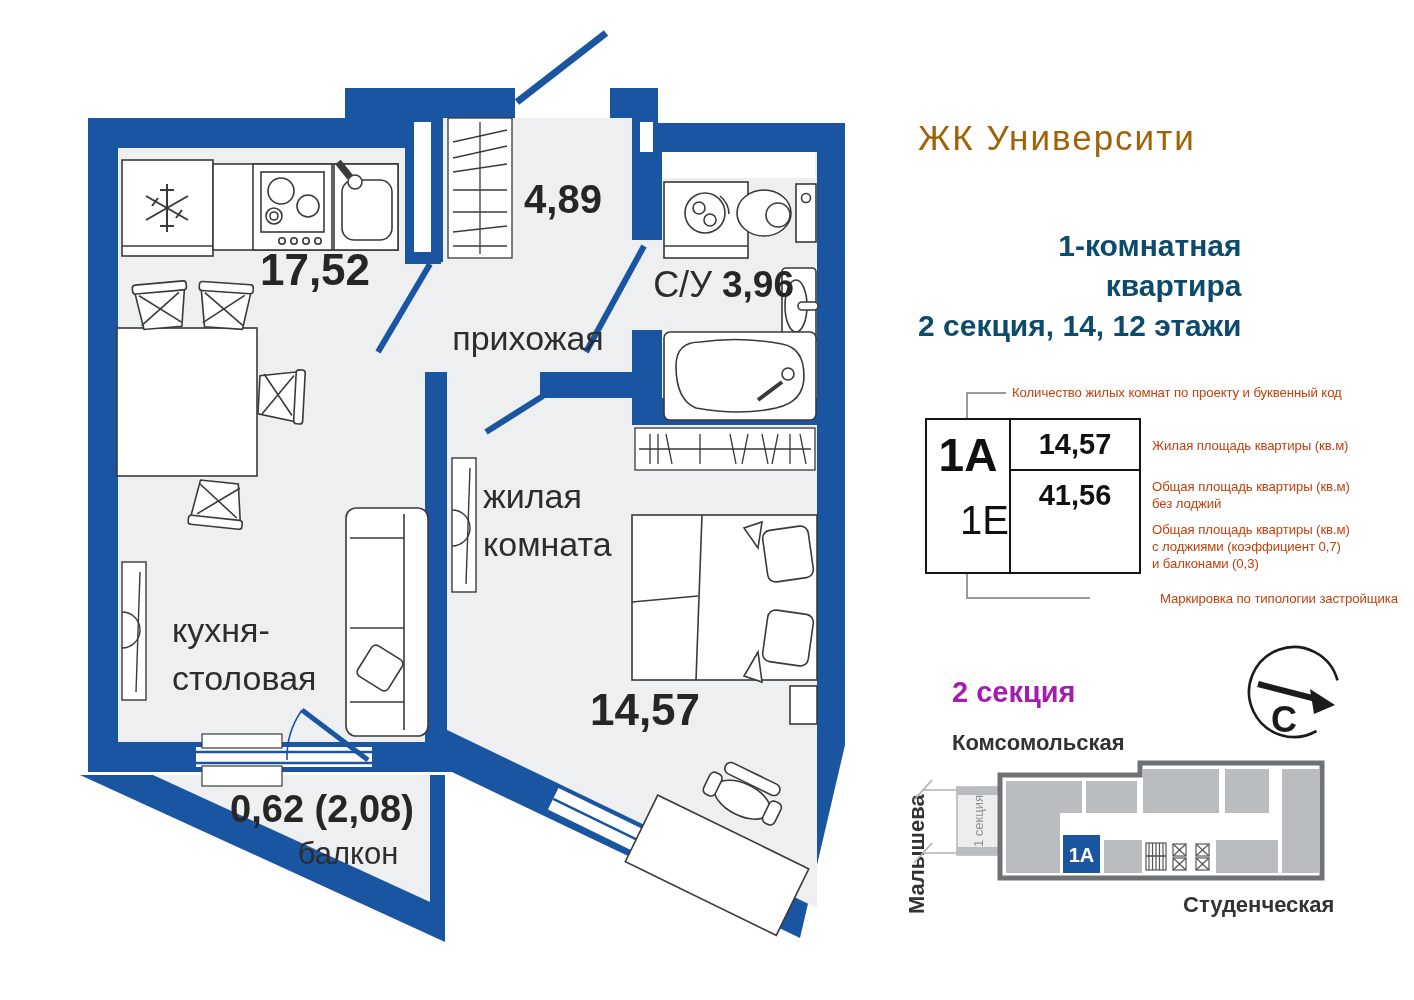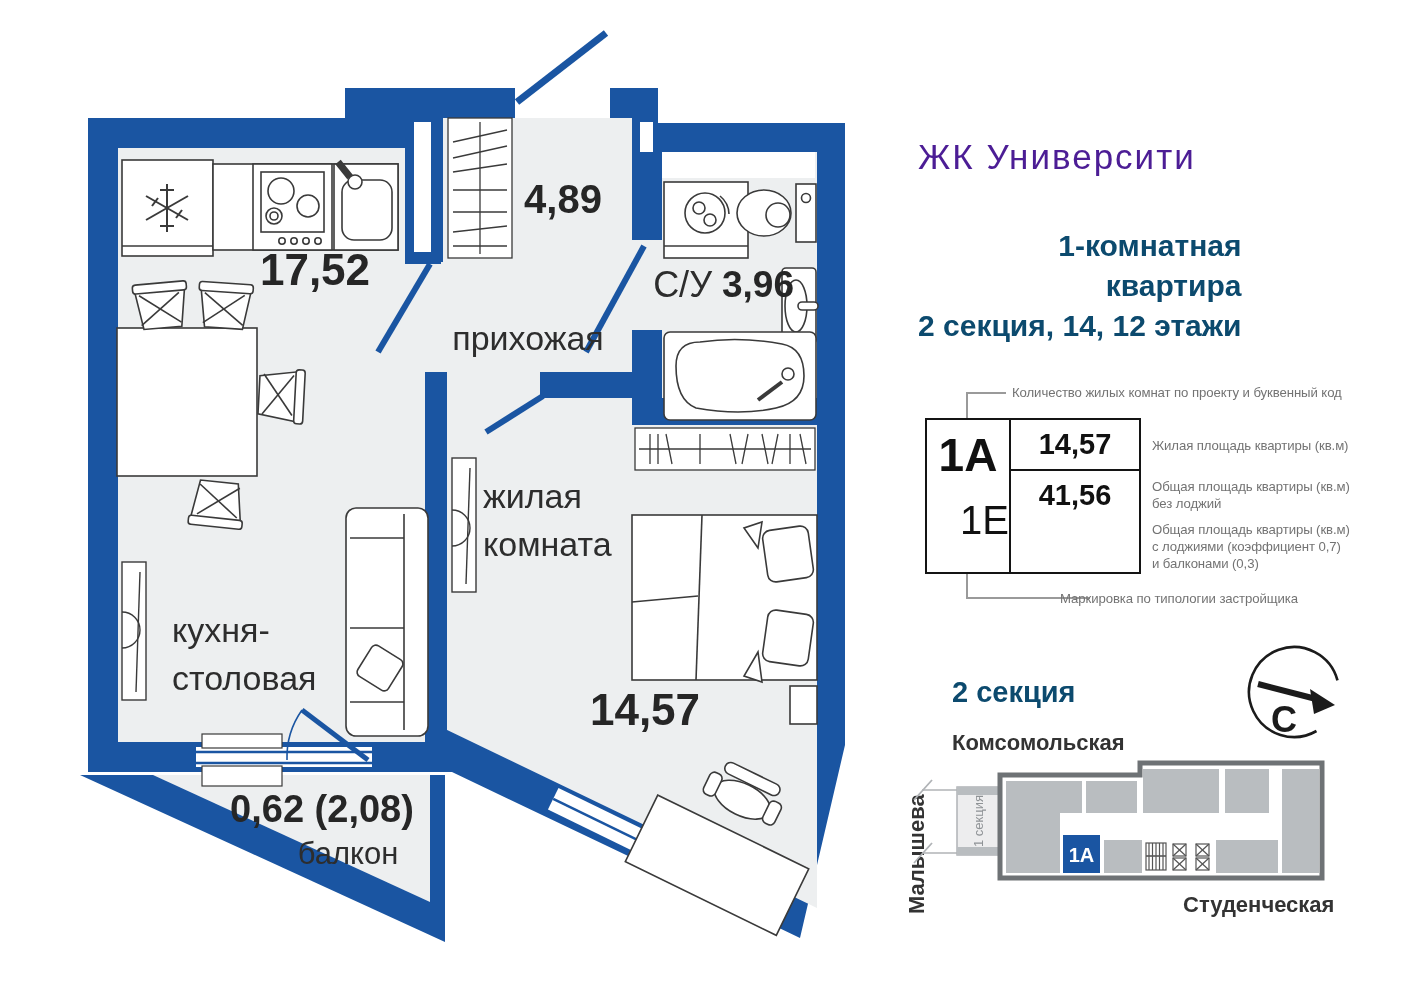--- a/index.html
+++ b/index.html
@@ -3,38 +3,38 @@
 <meta charset="utf-8">
 <style>
   html,body{margin:0;padding:0;background:#fff;}
   body{width:1414px;height:1000px;position:relative;overflow:hidden;
        font-family:"Liberation Sans","DejaVu Sans",sans-serif;color:#2d2d2d;}
   .abs{position:absolute;}
   
   .pnum{font-family:"Liberation Sans","DejaVu Sans",sans-serif;font-weight:700;fill:#262626;}
   .proom{font-family:"Liberation Sans","DejaVu Sans",sans-serif;font-weight:400;fill:#2d2d2d;}
   
-  .complex-title{left:918px;top:118px;font-size:35px;font-weight:400;letter-spacing:2px;color:#4c1d95;margin-top:19px;}
+  .complex-title{left:918px;top:118px;font-size:35px;font-weight:400;letter-spacing:2px;color:#a16207;}
   .apt-title{left:918px;top:226px;font-size:30px;font-weight:700;color:#0c4a6e;line-height:40px;text-align:right;}
   
   .legend-table{left:925px;top:418px;width:212px;height:152px;border:2.5px solid #141414;
     display:grid;grid-template-columns:84px 1fr;background:#fff;}
   .legend-left{border-right:2.5px solid #141414;position:relative;}
   .legend-left .code-top{position:absolute;left:0;right:0;top:8px;text-align:center;
     font-size:46px;font-weight:800;color:#111;}
   .legend-left .code-bottom{position:absolute;left:0;right:0;top:78px;text-align:right;
     font-size:40px;font-weight:500;color:#111;}
   .legend-right{display:grid;grid-template-rows:1fr 1fr 1fr;}
   .legend-cell{display:flex;align-items:center;justify-content:center;
     font-size:29px;font-weight:700;color:#111;border-bottom:2.5px solid #141414;}
   .legend-cell:last-child{border-bottom:none;}
   .conn{background:#9a9a9a;}
-  .note{font-size:13.2px;color:#737373;line-height:17px;letter-spacing:-0.1px;white-space:nowrap;}
+  .note{font-size:13.2px;color:#c2410c;line-height:17px;letter-spacing:-0.1px;white-space:nowrap;}
   
-  .sec-title{left:952px;top:676px;font-size:29px;font-weight:700;color:#0c4a6e;}
+  .sec-title{left:952px;top:676px;font-size:29px;font-weight:700;color:#a21caf;}
   .street{font-size:22px;font-weight:700;color:#333;}
   .street-left{left:904px;top:914px;transform:rotate(-90deg);transform-origin:top left;}
   .mini-unit-label{font-family:"Liberation Sans","DejaVu Sans",sans-serif;font-weight:700;fill:#fff;}
   .annex-label{font-family:"Liberation Sans","DejaVu Sans",sans-serif;fill:#8f9396;}
   .north-c{font-family:"Liberation Sans","DejaVu Sans",sans-serif;font-weight:700;fill:#1b1b1b;}
 </style>
 </head>
 <body>
 
 <svg class="abs" style="left:0;top:0" width="880" height="1000" viewBox="0 0 880 1000">
@@ -285,21 +285,21 @@
 <div class="abs note" style="left:1152px;top:437px">Жилая площадь квартиры (кв.м)</div>
 <div class="abs note" style="left:1152px;top:478px">
   <div>Общая площадь квартиры (кв.м)</div>
   <div>без лоджий</div>
 </div>
 <div class="abs note" style="left:1152px;top:521px">
   <div>Общая площадь квартиры (кв.м)</div>
   <div>с лоджиями (коэффициент 0,7)</div>
   <div>и балконами (0,3)</div>
 </div>
-<div class="abs note" style="left:1060px;top:590px">Маркировка по типологии застройщика</div>
+<div class="abs note" style="left:1160px;top:590px">Маркировка по типологии застройщика</div>
 
 <div class="abs sec-title">2 секция</div>
 <div class="abs street" style="left:952px;top:730px">Комсомольская</div>
 <div class="abs street street-left">Малышева</div>
 <div class="abs street" style="left:1183px;top:892px">Студенческая</div>
 
 <svg class="abs" style="left:1238px;top:636px" width="112" height="112" viewBox="0 0 112 112">
   <path d="M 99.5 44.4 A 45 45 0 1 0 78.5 95" fill="none" stroke="#1b1b1b" stroke-width="2.6"></path>
   <line x1="20" y1="48" x2="82" y2="64" stroke="#1b1b1b" stroke-width="6"></line>
   <polygon points="97,69 72,53 76,78" fill="#1b1b1b"></polygon>

